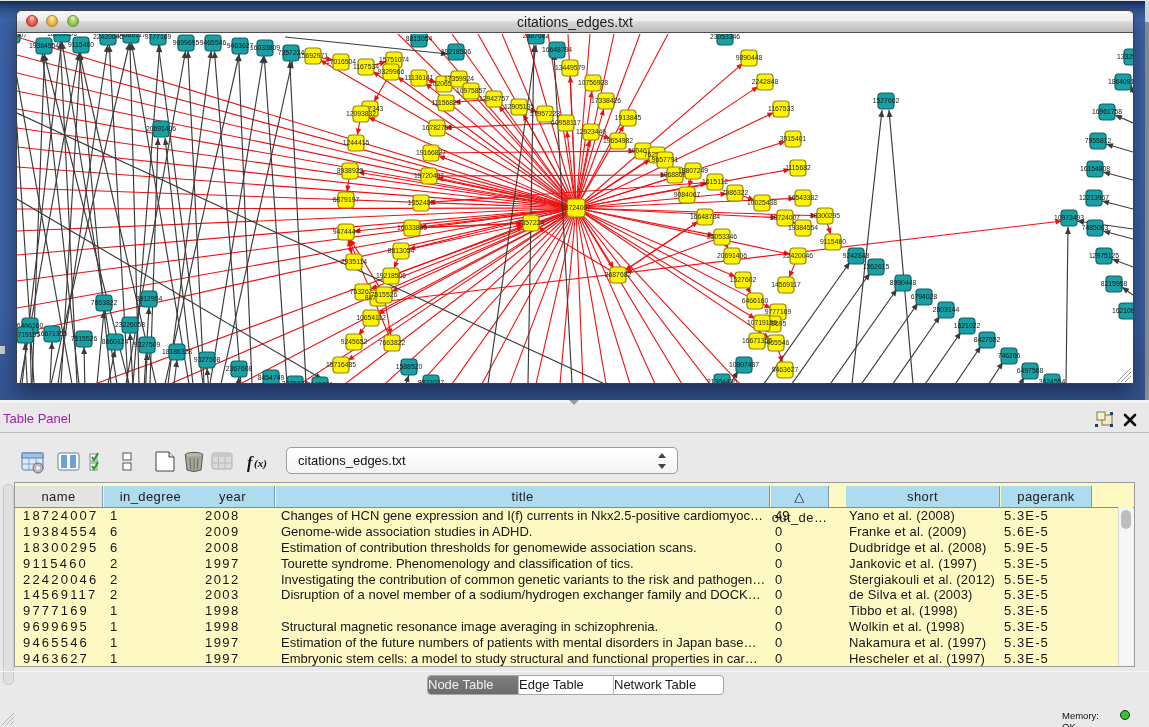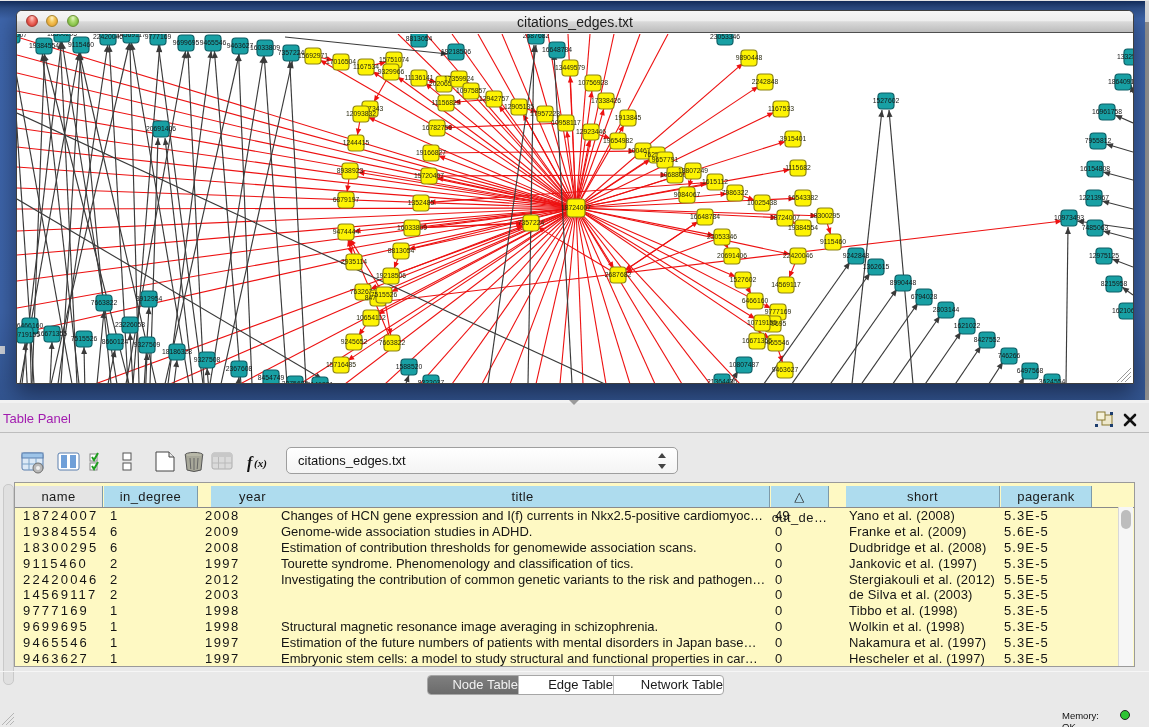--- a/index.html
+++ b/index.html
@@ -27,21 +27,21 @@
 .c1{left:8px;width:90px;letter-spacing:2.2px}
 .c2{left:95px;width:95px}
 .c3{left:190px;width:80px;letter-spacing:1.4px}
 .c4{left:266px;width:500px}
 .c5{left:760px;width:80px}
 .c6{left:834px;width:154px;letter-spacing:.2px}
 .c7{left:989px;width:100px;letter-spacing:1.1px}
 #vscroll{position:absolute;right:1px;top:24px;width:15px;height:159px;background:#f6f6f6;border-left:1px solid #d8d8d8}
 #vscroll .thumb{position:absolute;left:2px;top:3px;width:10px;height:19px;background:#bdbdbd;border-radius:5px}
 #tabs{position:absolute;left:427px;top:275px;width:297px;height:20px;background:#fff;border:1px solid #a6a6a6;border-radius:4px;font-size:13px}
-#tabs .seg{position:absolute;top:0;height:18px;line-height:18px;text-align:right;color:#1a1a1a}
+#tabs .seg{position:absolute;top:0;height:18px;line-height:18px;text-align:left;color:#1a1a1a}
 #tabs .sel{background:linear-gradient(#7f7f7f,#6b6b6b);color:#f2f2f2;border-radius:3px 0 0 3px}
 #status{position:absolute;left:0;top:294px;width:1035px;height:33px}
 #mem{position:absolute;left:1062px;top:16px;font-size:9.5px;color:#111}
 #led{position:absolute;left:1120px;top:16px;width:10px;height:10px;border-radius:50%;background:#2ec434;border:1.5px solid #222}
 </style></head>
 <body>
 <div id="desktop"></div>
 <div style="position:absolute;left:0px;top:346px;width:5px;height:8px;background:#c9cdd4"></div>
 <div id="rstrip">
     <div class="cap"></div>
@@ -771,21 +771,21 @@
         <path d="M5 0 L9 5 L1 5 Z" fill="#444"></path>
           <path d="M5 16 L9 11 L1 11 Z" fill="#444"></path>
       </svg>
     </div>
   </div>
   <div id="grooveL"></div>
   <div id="tablewrap">
     <div id="thead">
       <div class="h" style="left:0;width:88px;background:#e4e4e4">name</div>
       <div class="h" style="left:89px;width:94px">in_degree</div>
-      <div class="h" style="left:196px;width:84px">year</div>
+      <div class="h" style="left:176px;width:84px">year</div>
       <div class="h" style="left:261px;width:494px">title</div>
       <div class="h" style="left:756px;width:58px">△ out_de…</div>
       <div class="h" style="left:831px;width:154px">short</div>
       <div class="h" style="left:986px;width:91px">pagerank</div>
     </div>
     <div id="tbody">
 <div class="tr">
           <div class="c1">18724007</div>
           <div class="c2">1</div>
           <div class="c3">2008</div>
@@ -827,20 +827,21 @@
           <div class="c3">2012</div>
           <div class="c4">Investigating the contribution of common genetic variants to the risk and pathogen…</div>
           <div class="c5">0</div>
           <div class="c6">Stergiakouli et al. (2012)</div>
           <div class="c7">5.5E-5</div>
         </div>
 <div class="tr">
           <div class="c1">14569117</div>
           <div class="c2">2</div>
           <div class="c3">2003</div>
+          <div class="c4">Disruption of a novel member of a sodium/hydrogen exchanger family and DOCK…</div>
           <div class="c5">0</div>
           <div class="c6">de Silva et al. (2003)</div>
           <div class="c7">5.3E-5</div>
         </div>
 <div class="tr">
           <div class="c1">9777169</div>
           <div class="c2">1</div>
           <div class="c3">1998</div>
           <div class="c5">0</div>
           <div class="c6">Tibbo et al. (1998)</div>

